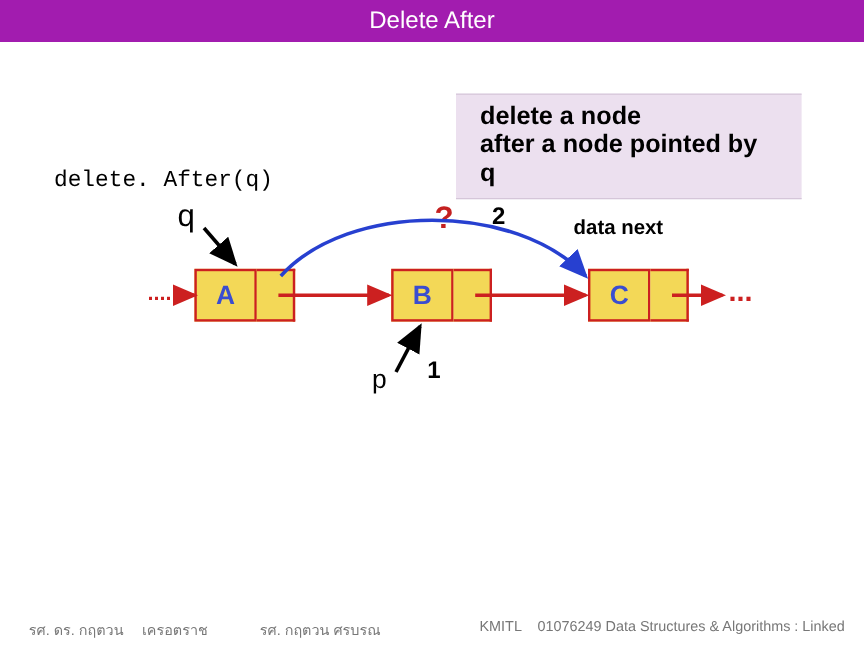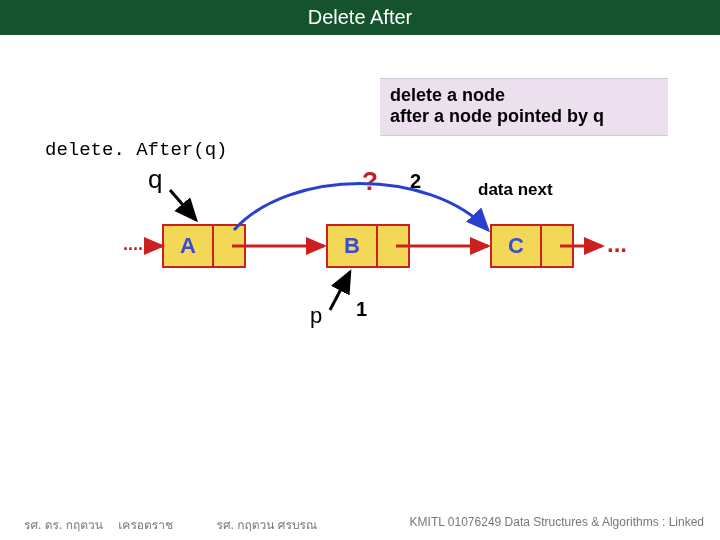--- a/index.html
+++ b/index.html
@@ -5,21 +5,21 @@
     * { box-sizing: border-box; margin: 0; padding: 0; }
     body {
       width: 720px;
       height: 540px;
       background: #fff;
       font-family: Arial, sans-serif;
       overflow: hidden;
       position: relative;
     }
     .title-bar {
-      background: #14532d;
+      background: #a21caf;
       color: #fff;
       text-align: center;
       padding: 6px 0;
       font-size: 20px;
     }
     .fn-label {
       position: absolute;
       top: 95px;
       left: 45px;
       font-family: "Courier New", monospace;
@@ -28,22 +28,22 @@
       margin-top: 44px;
     }
     .desc-box {
       position: absolute;
       top: 78px;
       left: 380px;
       width: 288px;
       background: #ece0ef;
       border-top: 1px solid #d5c6d9;
       border-bottom: 1px solid #d5c6d9;
-      padding: 6px 10px 8px;
-      font-size: 18px;
+      padding: 6px 20px 8px;
+      font-size: 21px;
       font-weight: bold;
       color: #000;
     }
     .diagram {
       position: absolute;
       top: 170px;
       left: 120px;
       width: 540px;
       height: 180px;
     }
@@ -212,15 +212,15 @@
 </div>
 
 <div class="footer">
   <div class="left">
     <span>รศ. ดร. กฤตวน</span>
     <span>เครอตราช</span>
     <span style="margin-left:28px">รศ. กฤตวน  ศรบรณ</span>
   </div>
   <div class="right">
     <span>KMITL</span>
-    <span style="margin-left:0">01076249 Data Structures &amp; Algorithms : Linked</span>
+    <span style="margin-left:10px">01076249 Data Structures &amp; Algorithms : Linked</span>
   </div>
 </div>
 
 </body></html>

